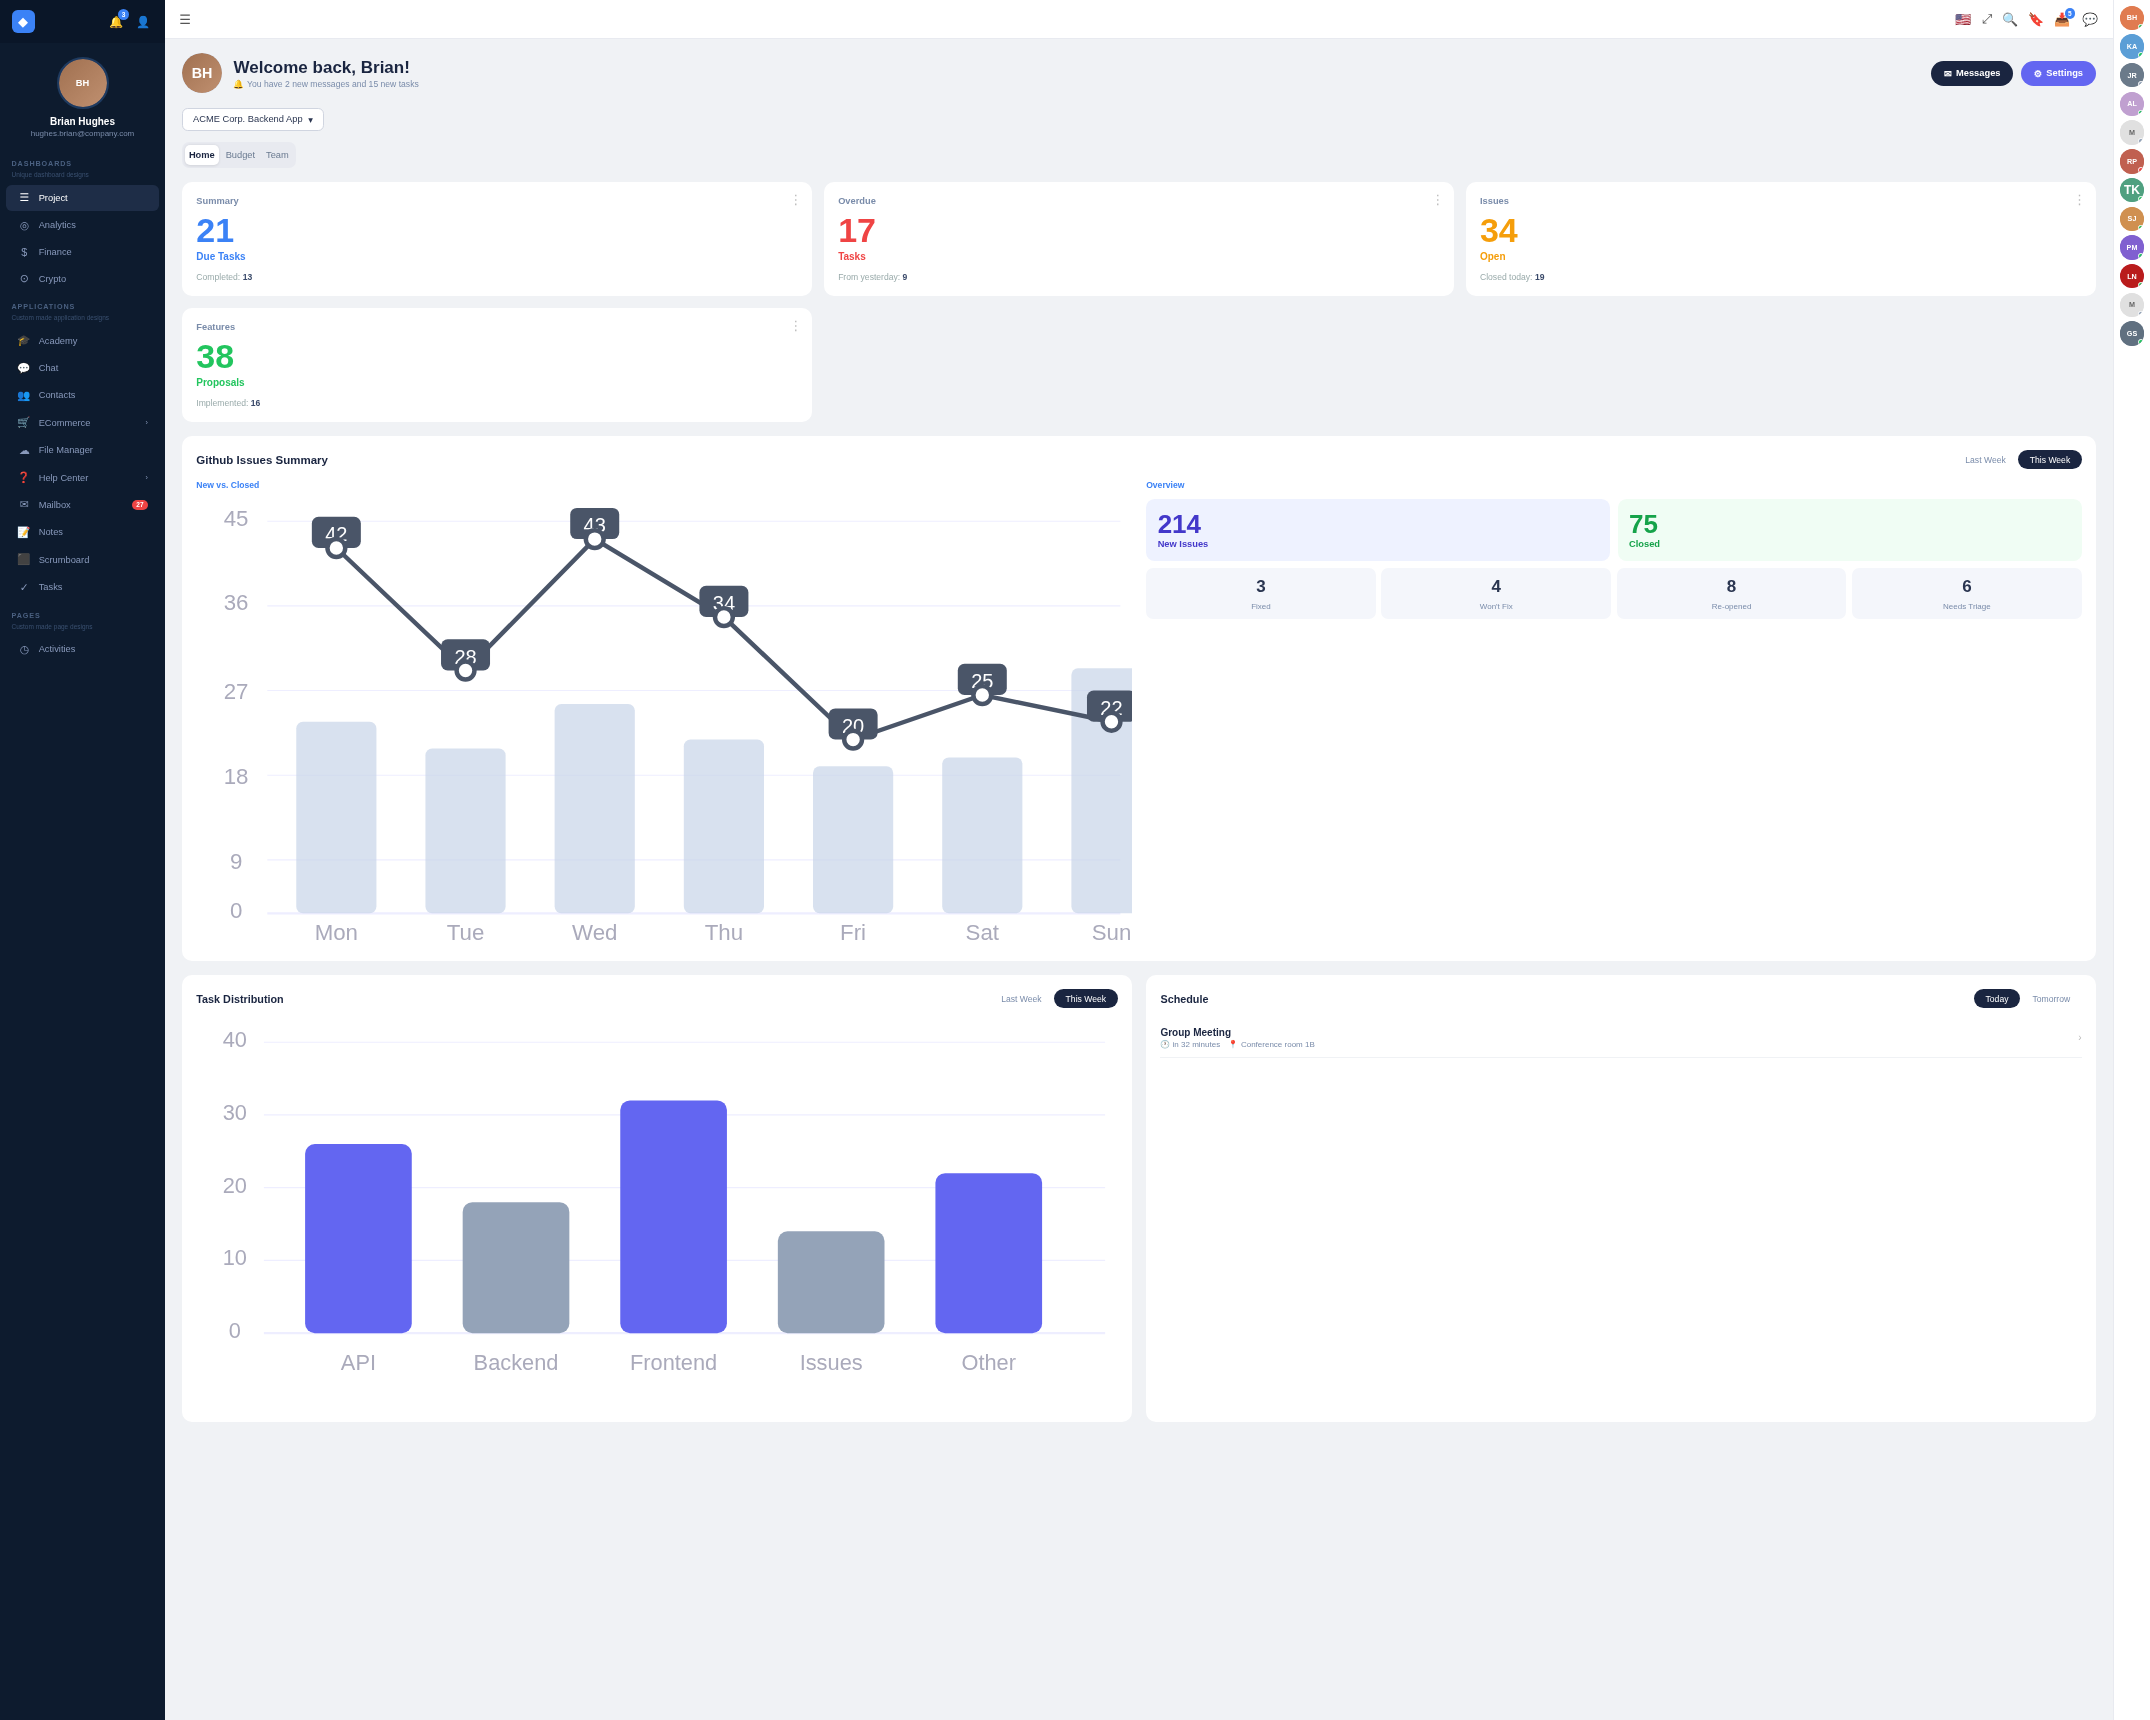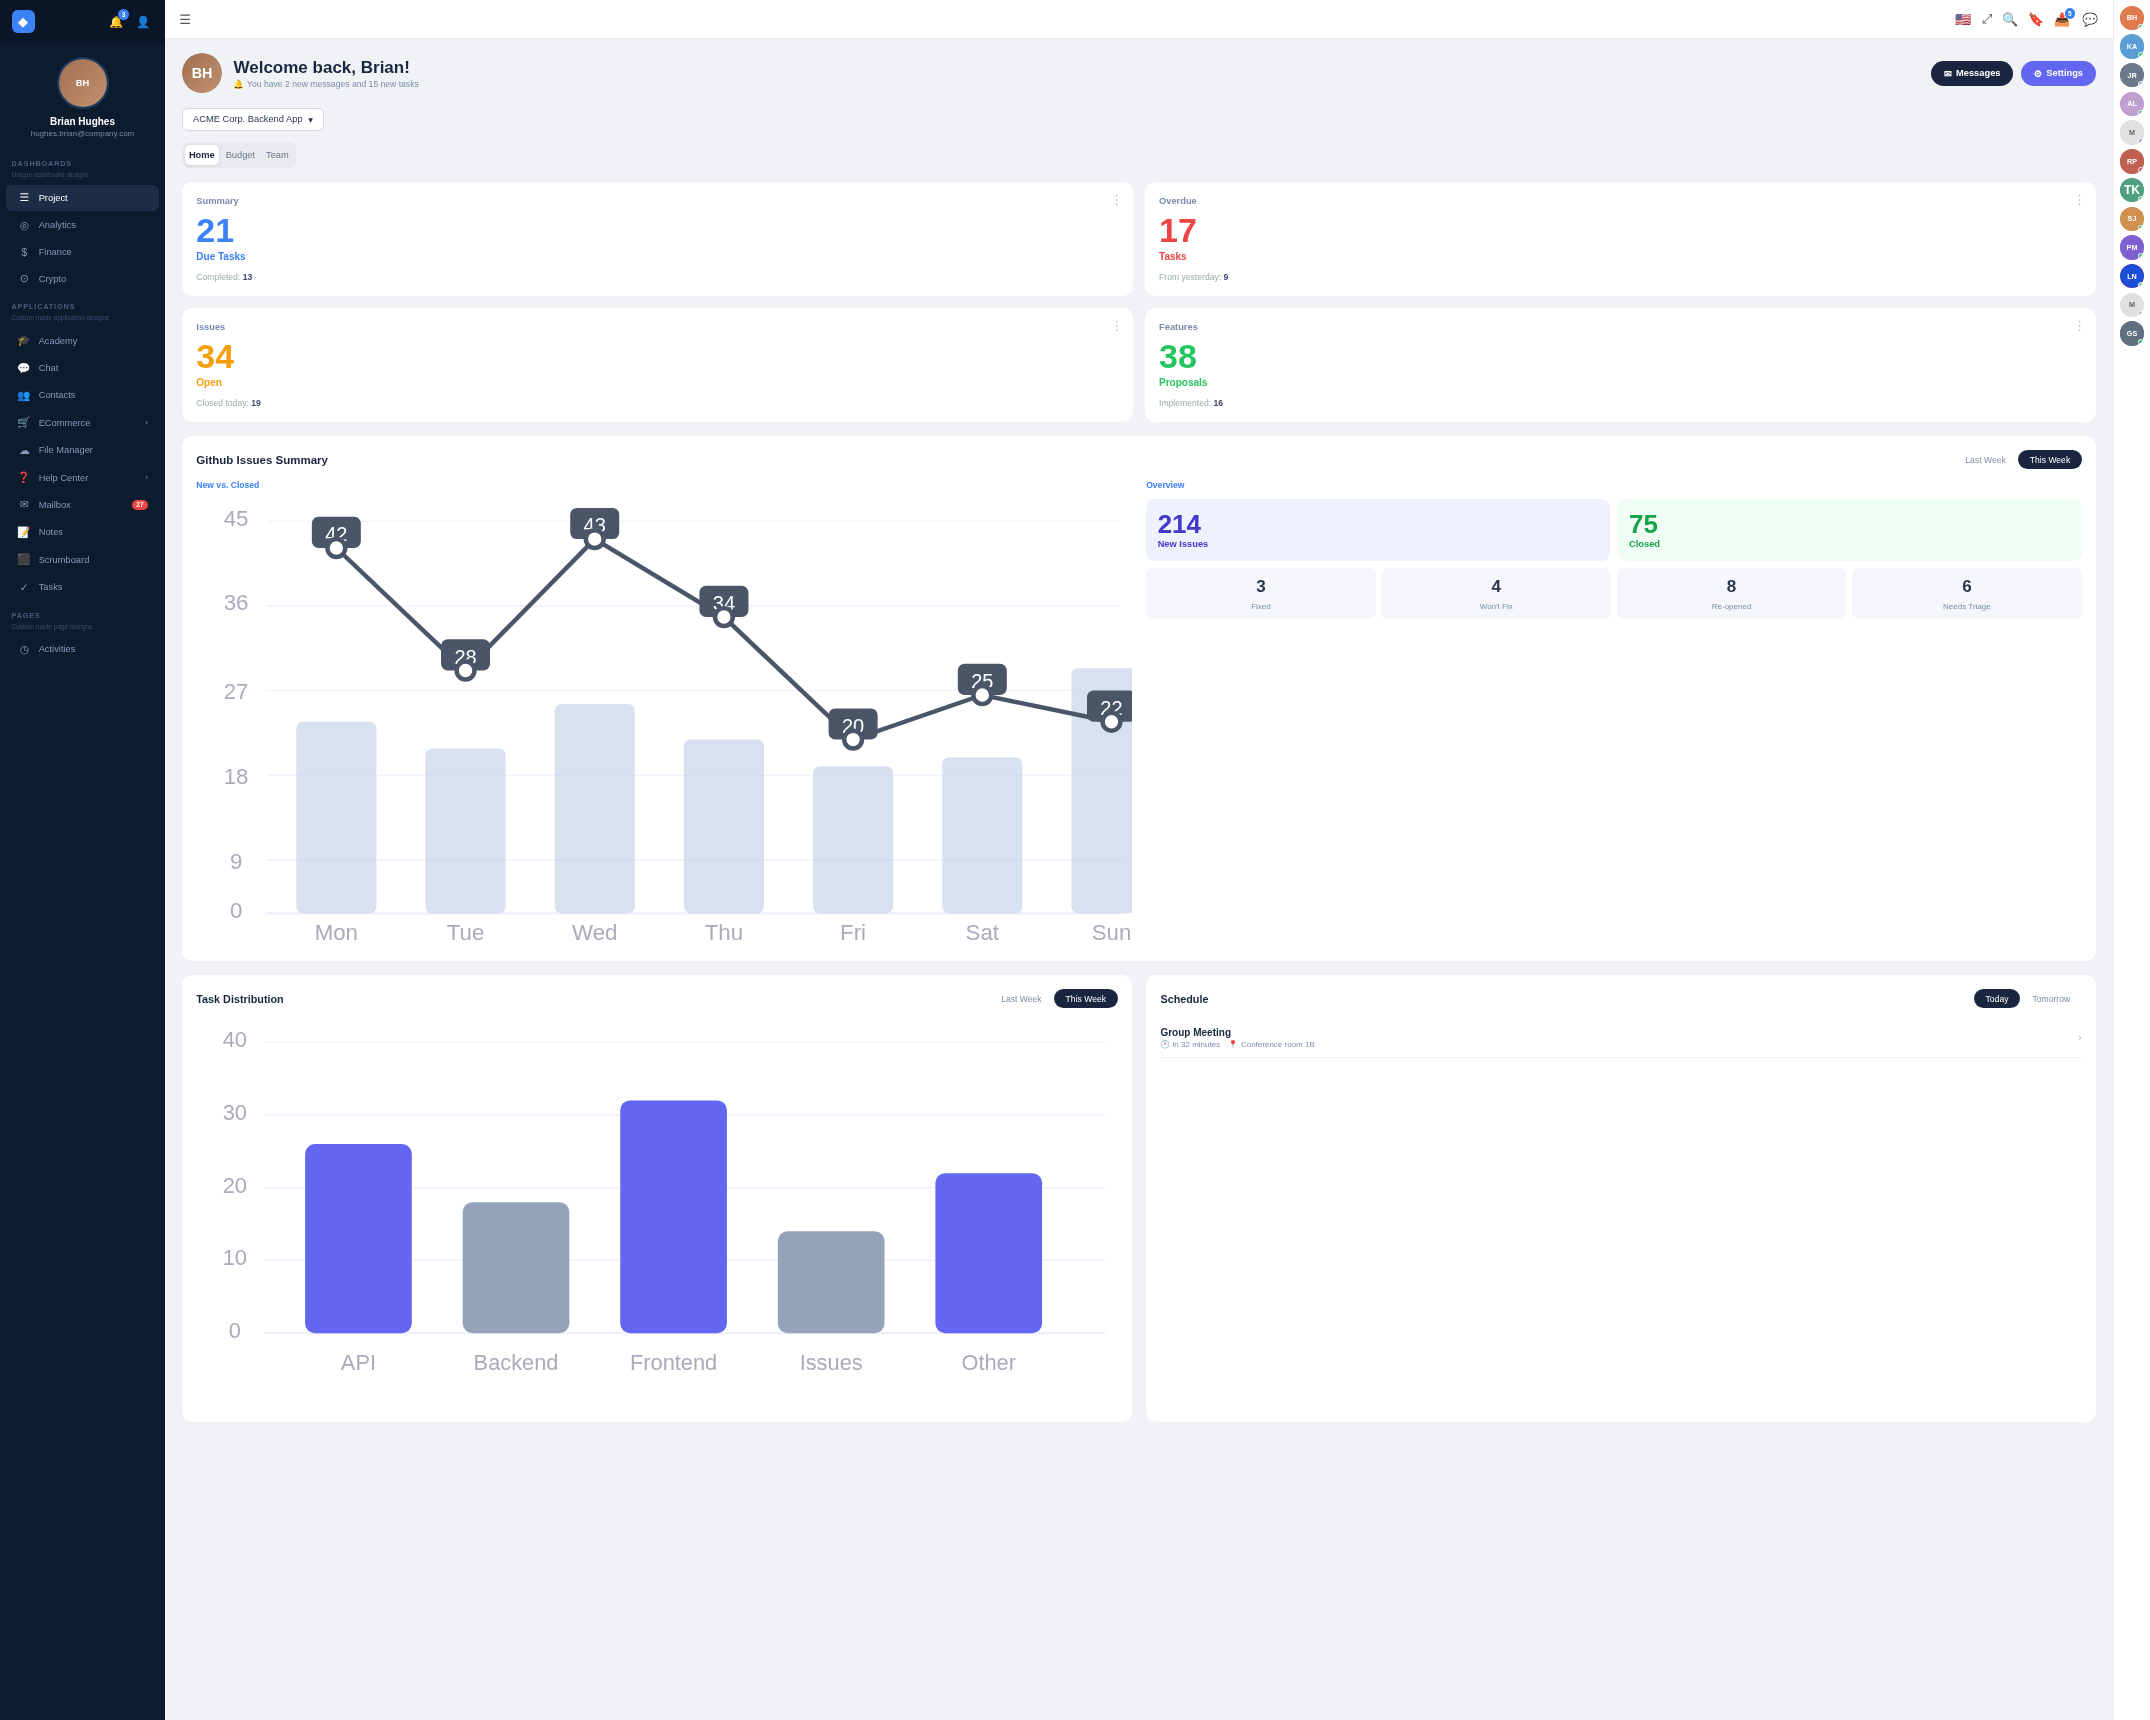--- a/index.html
+++ b/index.html
@@ -260,21 +260,21 @@
     .tab.active {
       background: #fff;
       color: #1a2540;
       font-weight: 700;
       box-shadow: 0 0.7px 2.9px rgba(0,0,0,0.1);
     }
 
     
     .stats-grid {
       display: grid;
-      grid-template-columns: repeat(2, 1fr);
+      grid-template-columns: repeat(3, 1fr);
       gap: 11.5px;
       margin-bottom: 14.3px;
     }
     .stat-card {
       background: #fff;
       border-radius: 10px;
       padding: 14.3px;
       position: relative;
     }
     .stat-card .card-title { font-size: 9.3px; color: #7a8caa; font-weight: 600; }
@@ -813,21 +813,21 @@
   </div>
   <div class="right-avatar" style="background:#d09050;">
     <div class="face-avatar" style="background:#d09050;font-size:7.2px;">SJ</div>
     <span class="online-dot dot-green"></span>
   </div>
   <div class="right-avatar" style="background:#8060d0;">
     <div class="face-avatar" style="background:#8060d0;font-size:7.2px;">PM</div>
     <span class="online-dot dot-green"></span>
   </div>
   <div class="right-avatar" style="background:#d04060;">
-    <div class="face-avatar" style="background:#1d4ed8;font-size:7.2px;">LN</div>
+    <div class="face-avatar" style="background:#b91c1c;font-size:7.2px;">LN</div>
     <span class="online-dot dot-green"></span>
   </div>
   <div class="right-avatar" style="background:#e0e0e0;">
     <div class="face-avatar" style="background:#e0e0e0;color:#666;font-size:7.2px;">M</div>
     <span class="online-dot dot-gray"></span>
   </div>
   <div class="right-avatar" style="background:#607080;">
     <div class="face-avatar" style="background:#607080;font-size:7.2px;">GS</div>
     <span class="online-dot dot-green"></span>
   </div>

